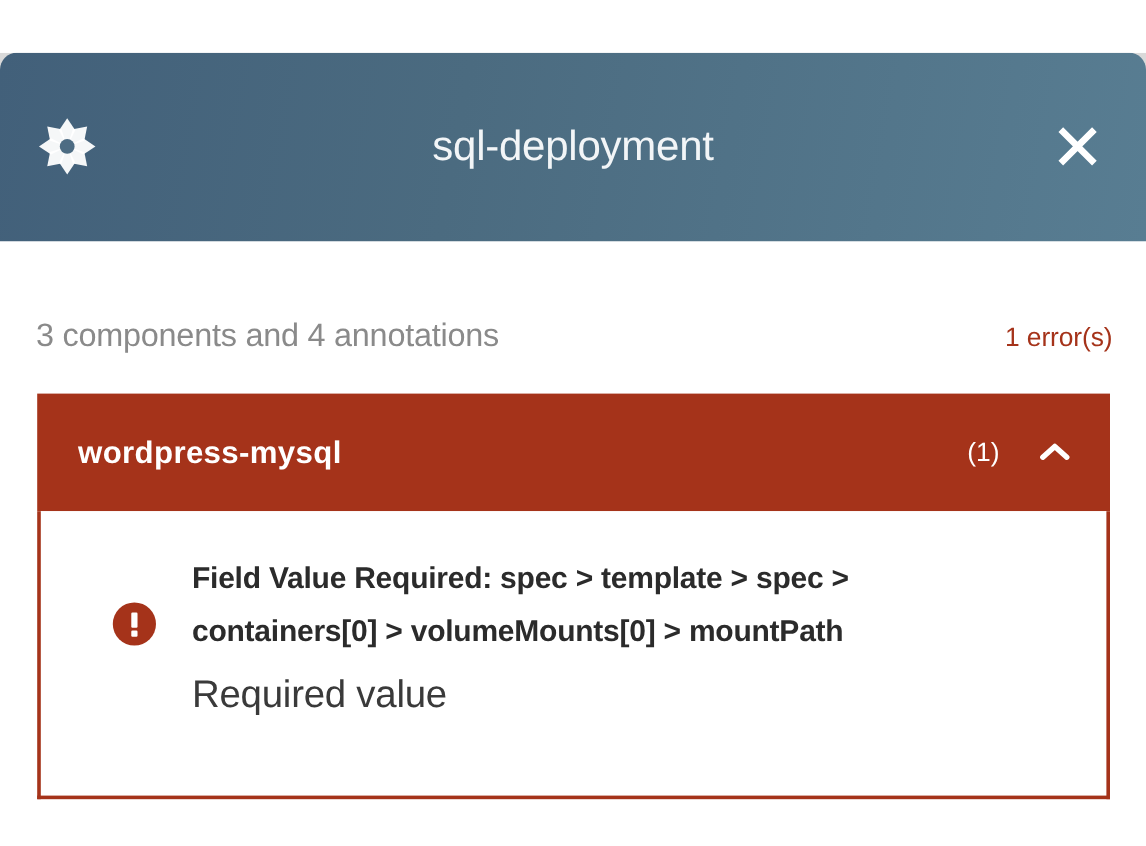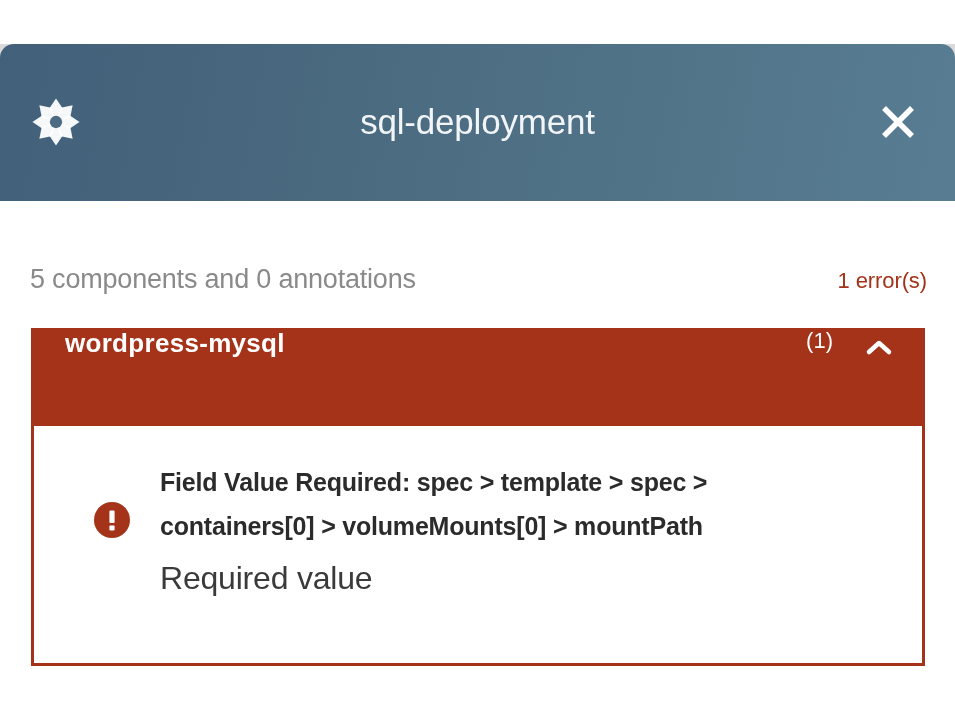--- a/index.html
+++ b/index.html
@@ -135,21 +135,21 @@
     left: 31px;
     width: 894px;
     box-sizing: border-box;
   }
 
   .card-header {
     box-sizing: border-box;
     height: 98px;
     background: #a5331a;
     display: flex;
-    align-items: flex-start;
+    align-items: center;
     padding: 0 26px 0 34px;
     cursor: pointer;
   }
 
   .card-title {
     flex: 1;
     color: #ffffff;
     font-size: 26px;
     font-weight: 600;
     letter-spacing: 0.3px;
@@ -271,21 +271,21 @@
         <svg width="44" height="44" viewBox="0 0 44 44" aria-hidden="true">
           <path d="M8 8 L36 36 M36 8 L8 36" stroke="#ffffff" stroke-width="5.5" stroke-linecap="butt"></path>
         </svg>
       </span>
     </button>
   </div>
 
   <div class="content">
 
     <div class="summary-row">
-      <div class="summary-counts">5 components and 0 annotations</div>
+      <div class="summary-counts">3 components and 4 annotations</div>
       <div class="summary-errors">1 error(s)</div>
     </div>
 
     <div class="card">
 
       <div class="card-header">
         <div class="card-title">wordpress-mysql</div>
         <div class="card-count">(1)</div>
         <button class="chevron-btn">
           <span>

